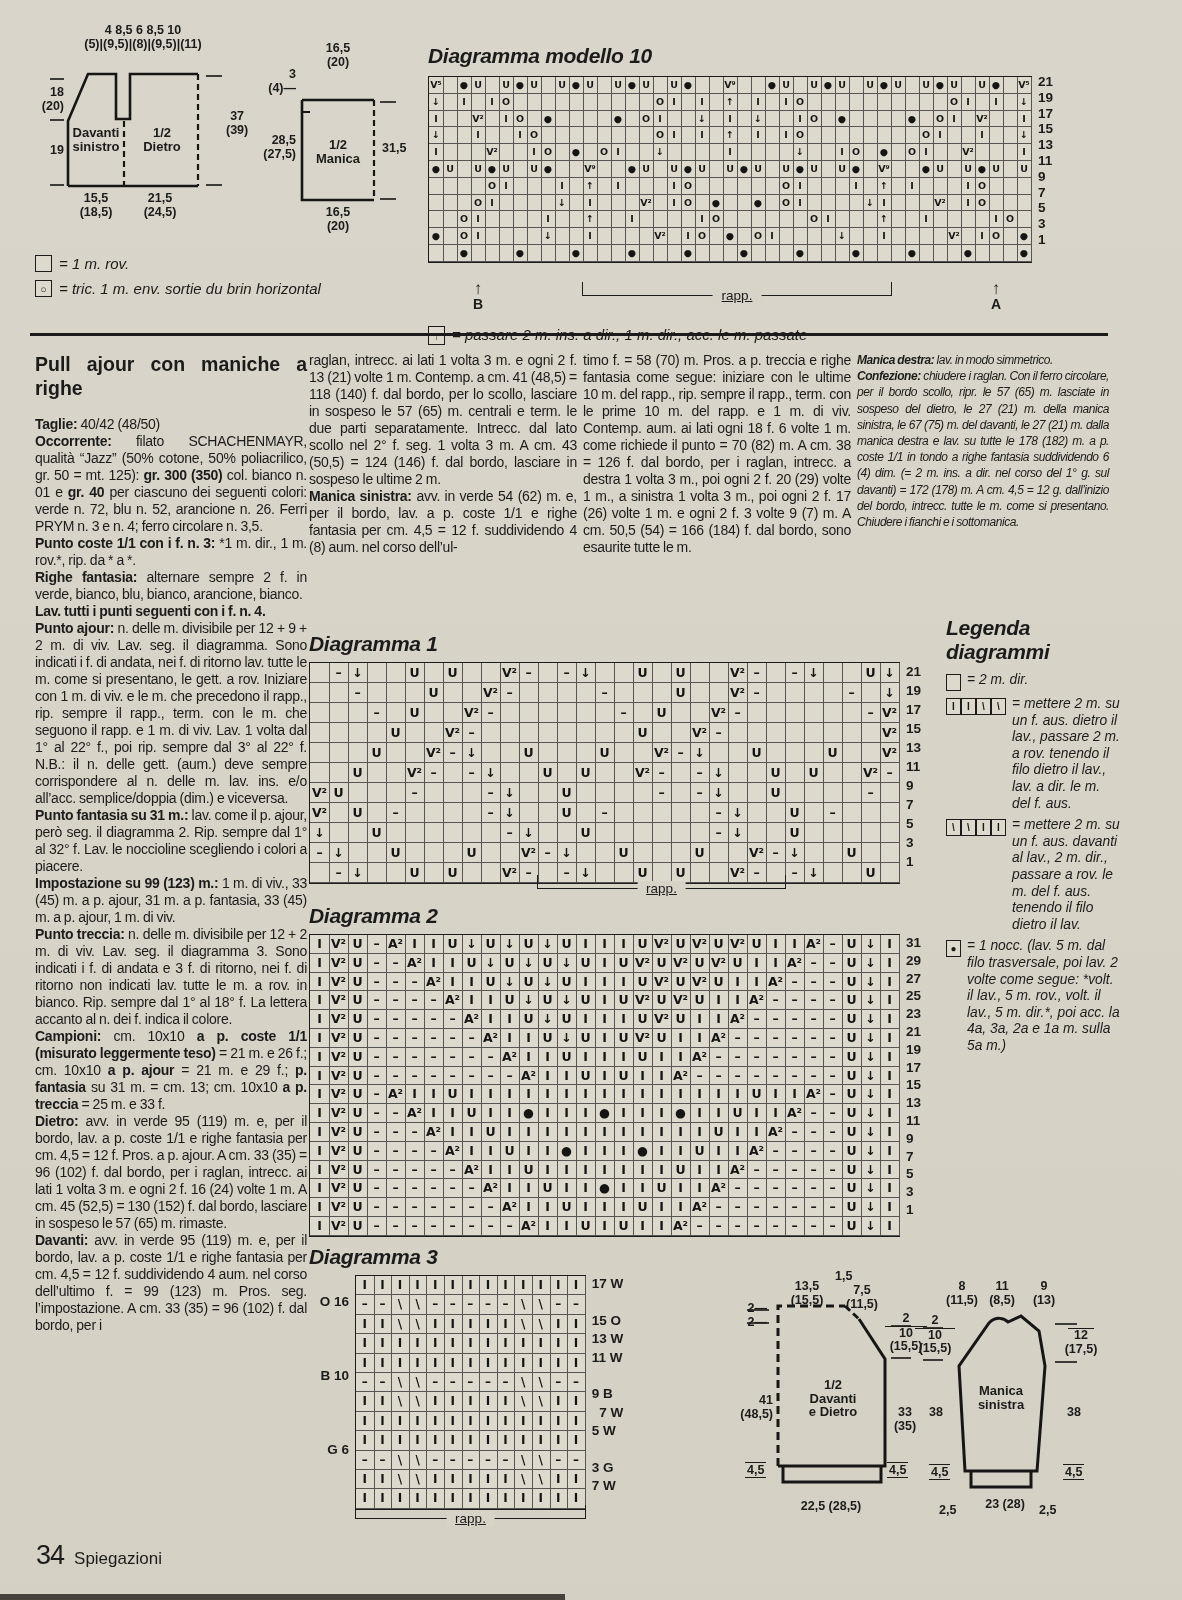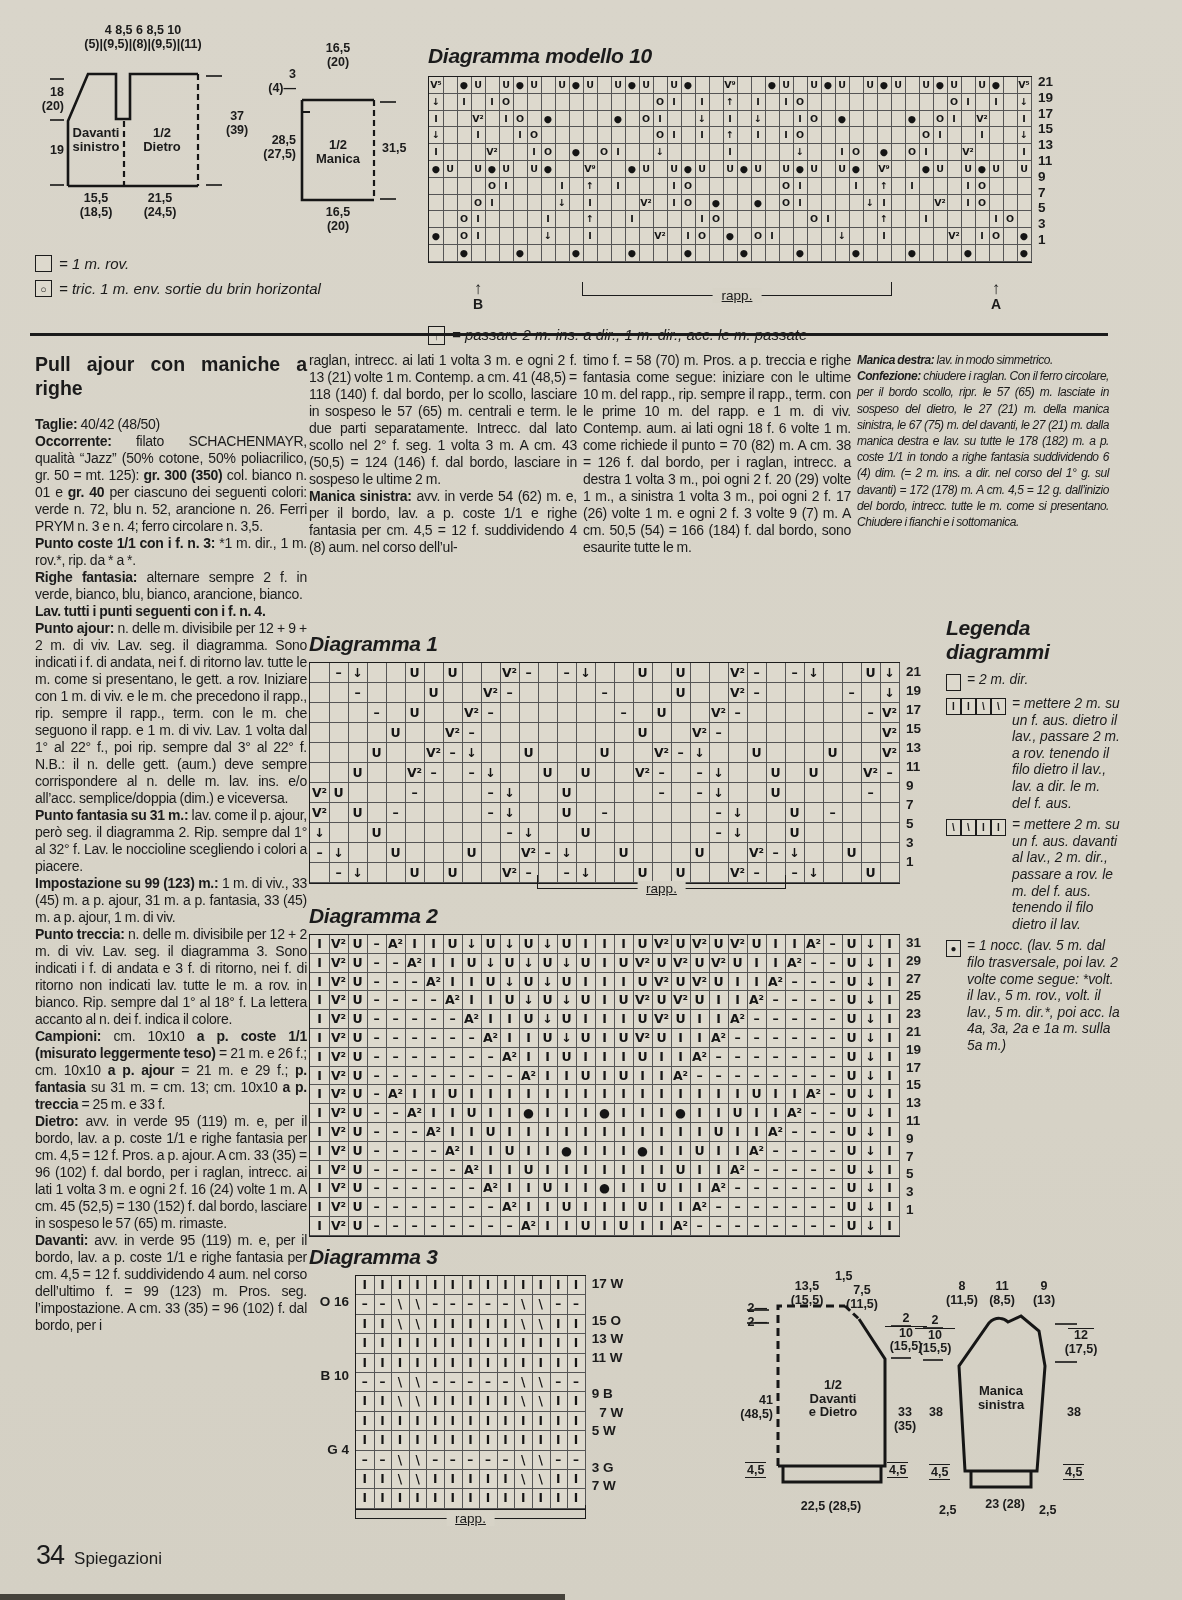--- a/index.html
+++ b/index.html
@@ -1754,21 +1754,21 @@
           </div><div class="llabels" style="left: -48px; width: 42px;">
             <div style="height: 18.4px; line-height: 18.4px;"></div>
             <div style="height: 18.4px; line-height: 18.4px;">O 16</div>
             <div style="height: 18.4px; line-height: 18.4px;"></div>
             <div style="height: 18.4px; line-height: 18.4px;"></div>
             <div style="height: 18.4px; line-height: 18.4px;"></div>
             <div style="height: 18.4px; line-height: 18.4px;">B 10</div>
             <div style="height: 18.4px; line-height: 18.4px;"></div>
             <div style="height: 18.4px; line-height: 18.4px;"></div>
             <div style="height: 18.4px; line-height: 18.4px;"></div>
-            <div style="height: 18.4px; line-height: 18.4px;">G 4</div>
+            <div style="height: 18.4px; line-height: 18.4px;">G 6</div>
             <div style="height: 18.4px; line-height: 18.4px;"></div>
             <div style="height: 18.4px; line-height: 18.4px;"></div>
           </div></div>
       <div class="rapp" style="left:46px;top:230px;width:229px;">
         <span>rapp.</span>
       </div>
     </div>
   </div>
 
   <div class="schem" style="left:946px;top:616px;width:176px;">

